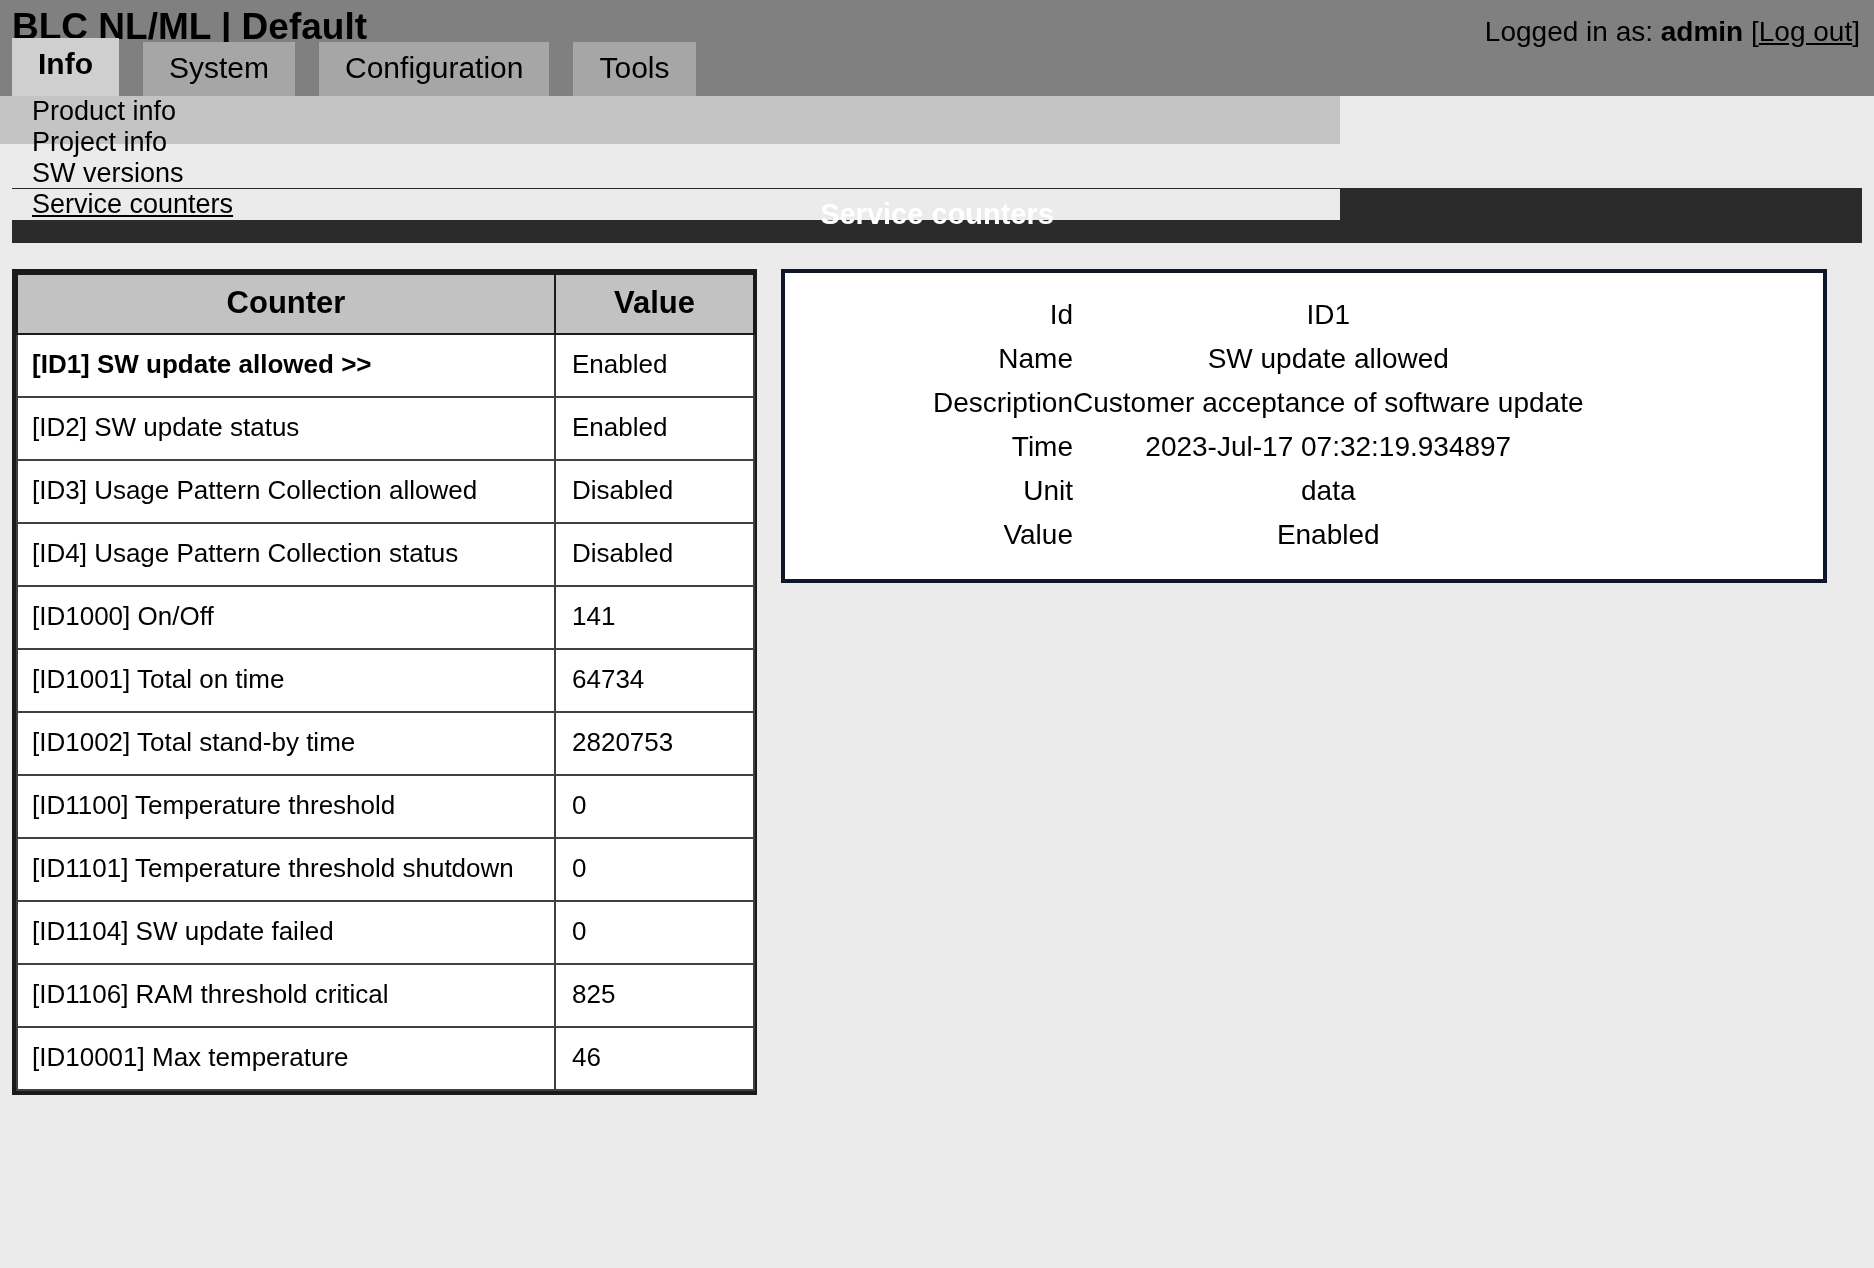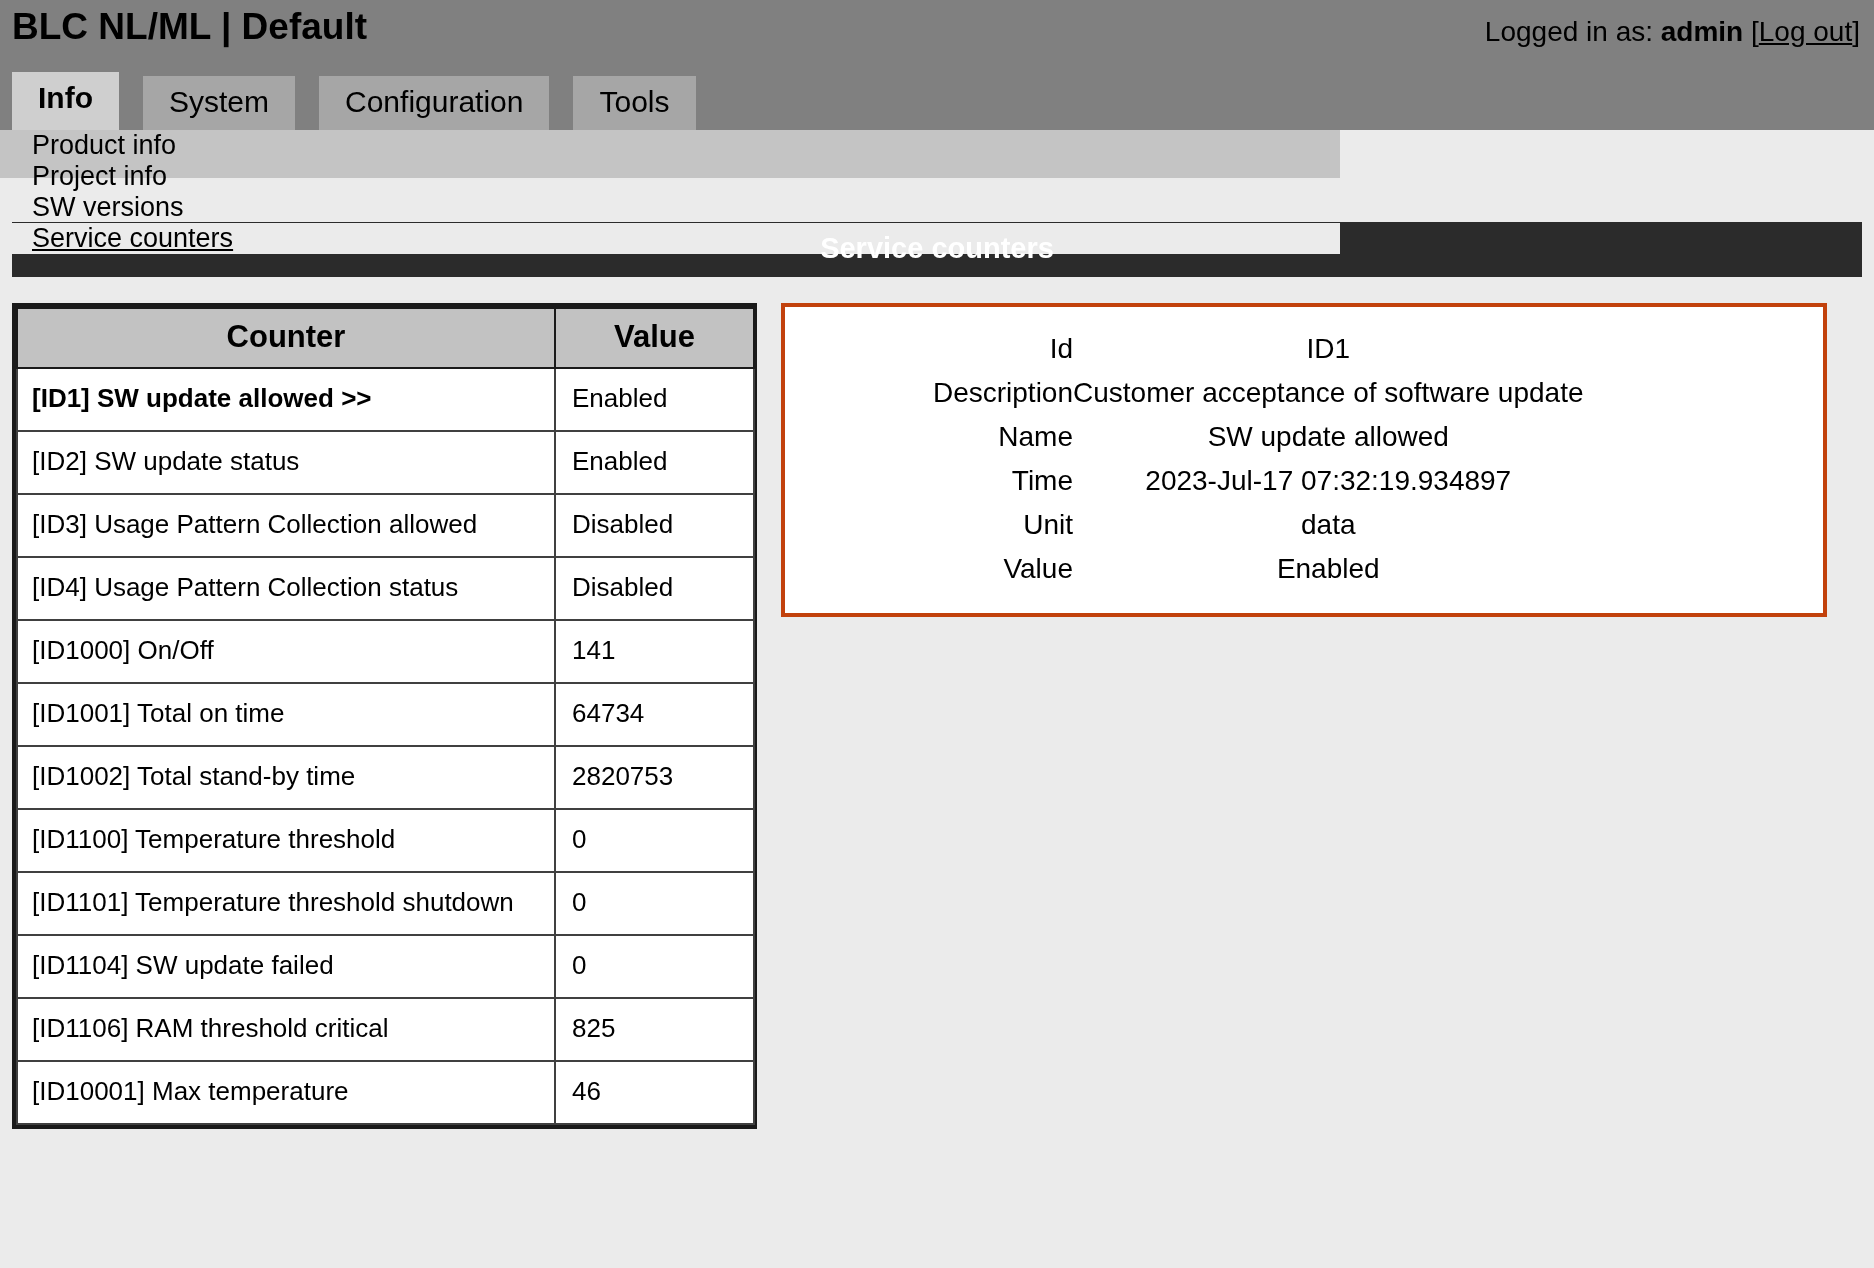--- a/index.html
+++ b/index.html
@@ -10,21 +10,21 @@
     width: 1874px;
     height: 1268px;
     background: #ebebeb;
     font-family: "Liberation Sans", sans-serif;
     overflow: hidden;
   }
 
   
   .topbar {
     background: #808080;
-    height: 130px;
+    height: 96px;
     position: relative;
   }
   .app-title {
     position: absolute;
     left: 12px;
     top: 6px;
     font-size: 37px;
     font-weight: bold;
     color: #000;
     letter-spacing: 0px;
@@ -156,21 +156,21 @@
     padding-left: 16px;
   }
   table.counter-table tr.selected td.name {
     font-weight: bold;
   }
   .col-counter { width: 538px; }
   .col-value   { width: 199px; }
 
   
   .detail-panel {
-    border: 4px solid #c2410c;
+    border: 4px solid #0f172a;
     background: #fff;
     width: 1046px;
     box-sizing: border-box;
     padding: 20px 0 22px 0;
   }
   table.detail-table {
     border-collapse: collapse;
     margin-left: 8px;
   }
   table.detail-table td {
@@ -299,28 +299,28 @@
   </div>
 
   <div class="detail-panel">
     <table class="detail-table">
       <tbody>
         <tr>
           <td class="detail-label">Id</td>
           <td class="detail-value">ID1</td>
         </tr>
         <tr>
+          <td class="detail-label">Name</td>
+          <td class="detail-value">SW update allowed</td>
+        </tr>
+        <tr>
           <td class="detail-label">Description</td>
           <td class="detail-value">Customer acceptance of software update</td>
         </tr>
         <tr>
-          <td class="detail-label">Name</td>
-          <td class="detail-value">SW update allowed</td>
-        </tr>
-        <tr>
           <td class="detail-label">Time</td>
           <td class="detail-value">2023-Jul-17 07:32:19.934897</td>
         </tr>
         <tr>
           <td class="detail-label">Unit</td>
           <td class="detail-value">data</td>
         </tr>
         <tr>
           <td class="detail-label">Value</td>
           <td class="detail-value">Enabled</td>

